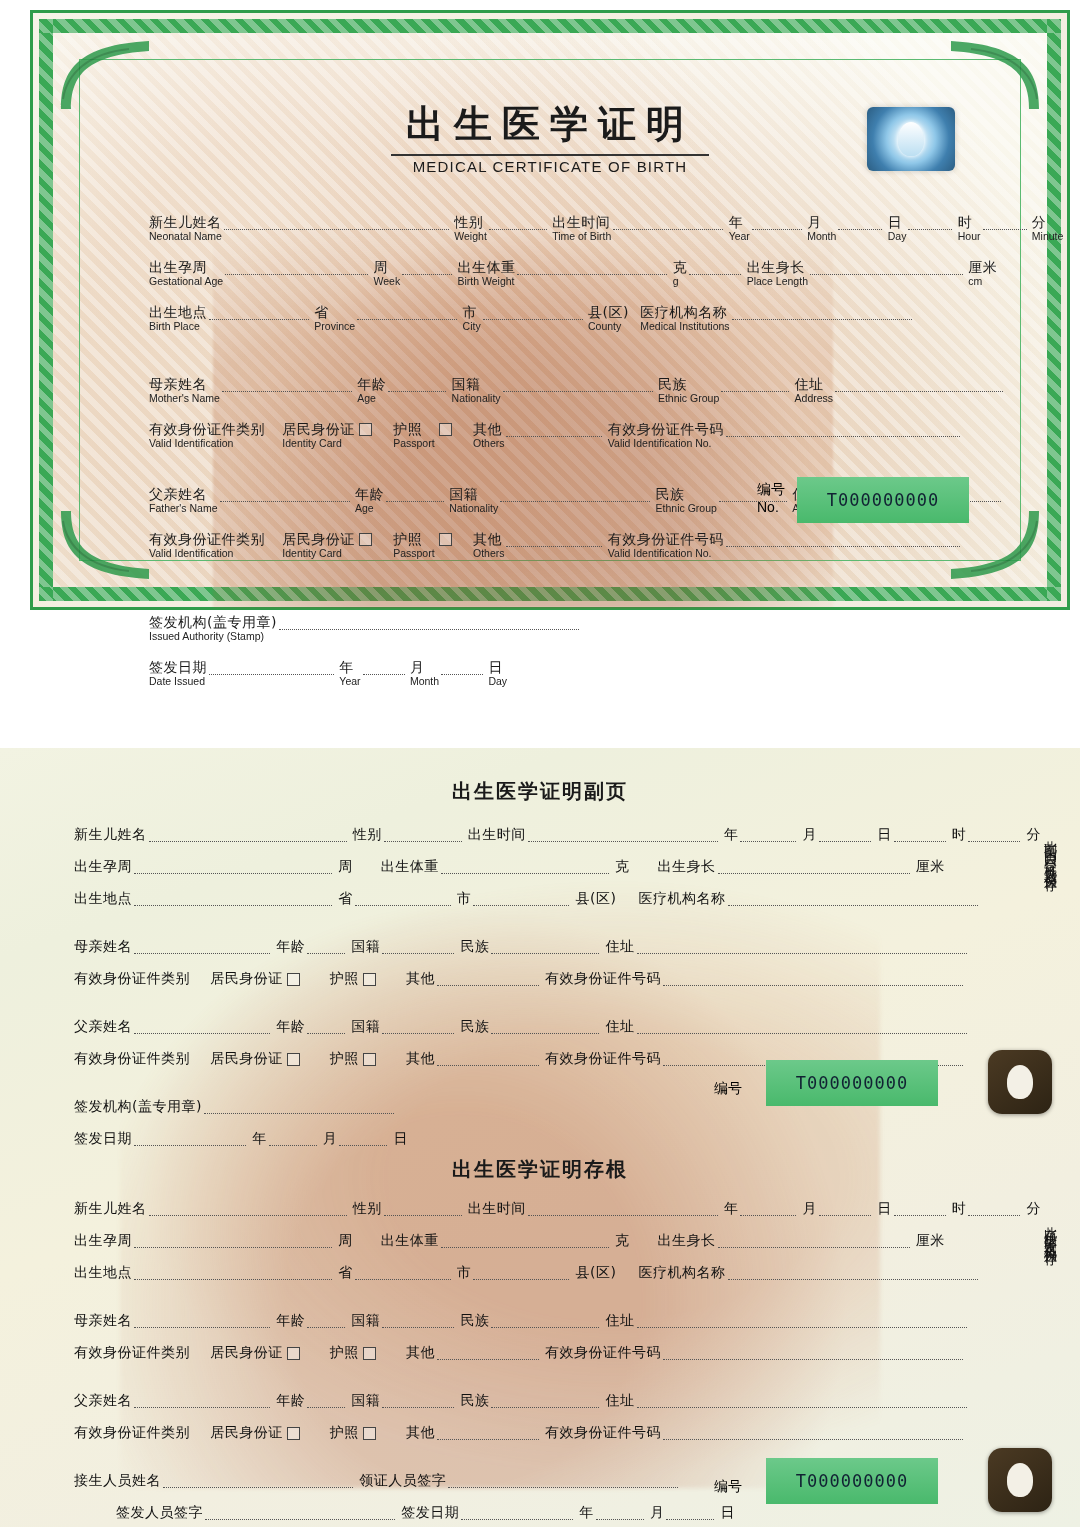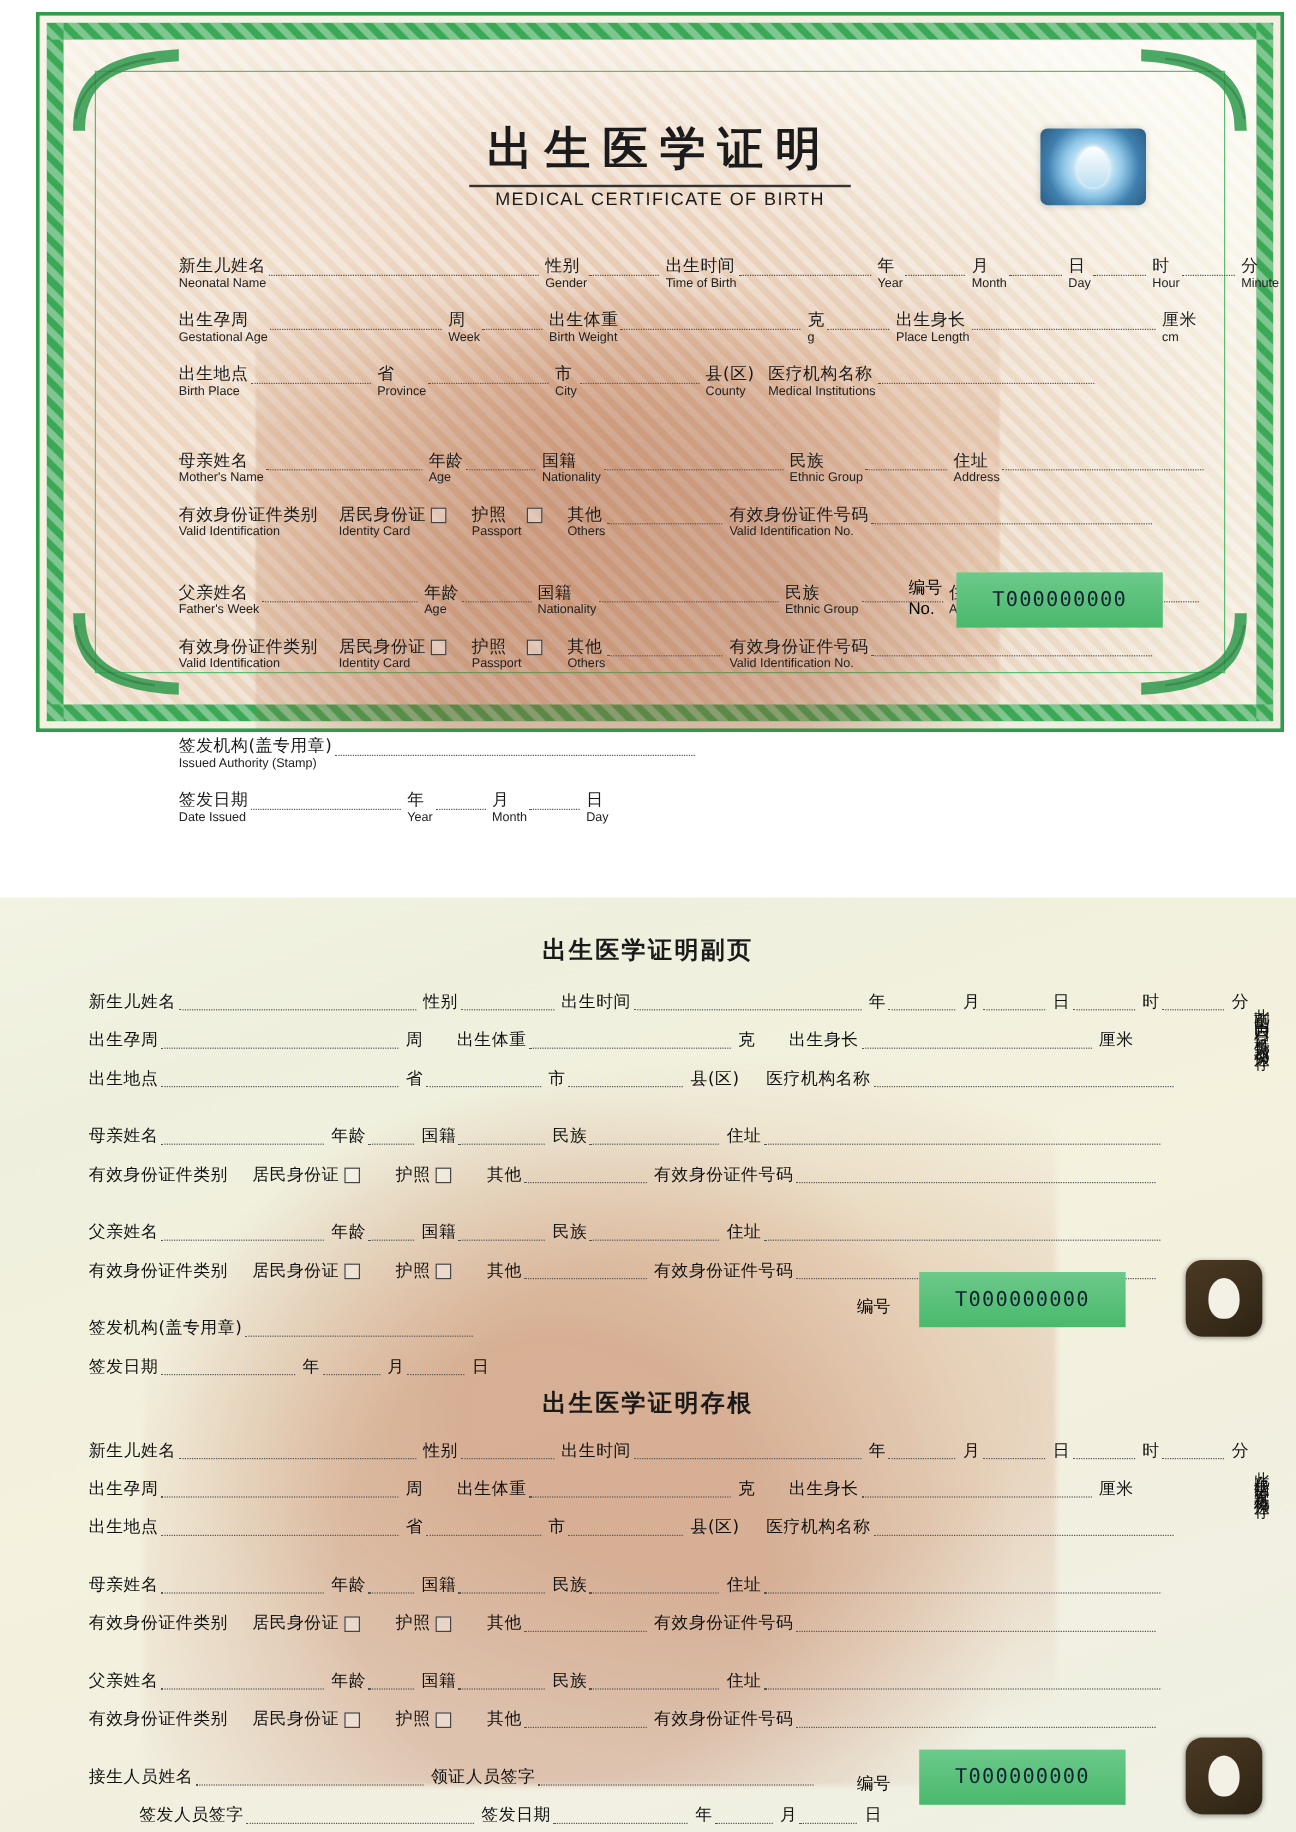--- a/index.html
+++ b/index.html
@@ -183,21 +183,21 @@
 
     <div class="form">
 
       <div class="row" style="left:0;top:0;">
         <span class="lbl">
           <span class="cn">新生儿姓名</span>
           <span class="en">Neonatal Name</span>
         </span><span class="ln" style="width:225px;"></span>
         <span class="lbl">
           <span class="cn">性别</span>
-          <span class="en">Gender</span>
+          <span class="en">Weight</span>
         </span><span class="ln" style="width:58px;"></span>
         <span class="lbl">
           <span class="cn">出生时间</span>
           <span class="en">Time of Birth</span>
         </span><span class="ln" style="width:110px;"></span>
         <span class="lbl">
           <span class="cn">年</span>
           <span class="en">Year</span>
         </span><span class="ln" style="width:50px;"></span>
         <span class="lbl">
@@ -310,21 +310,21 @@
         </span><span class="ln" style="width:96px;"></span>
         <span class="lbl">
           <span class="cn">有效身份证件号码</span>
           <span class="en">Valid Identification No.</span>
         </span><span class="ln" style="width:234px;"></span>
       </div>
 
       <div class="row" style="left:0;top:272px;">
         <span class="lbl">
           <span class="cn">父亲姓名</span>
-          <span class="en">Father's Week</span>
+          <span class="en">Father's Name</span>
         </span><span class="ln" style="width:130px;"></span>
         <span class="lbl">
           <span class="cn">年龄</span>
           <span class="en">Age</span>
         </span><span class="ln" style="width:58px;"></span>
         <span class="lbl">
           <span class="cn">国籍</span>
           <span class="en">Nationality</span>
         </span><span class="ln" style="width:150px;"></span>
         <span class="lbl">

